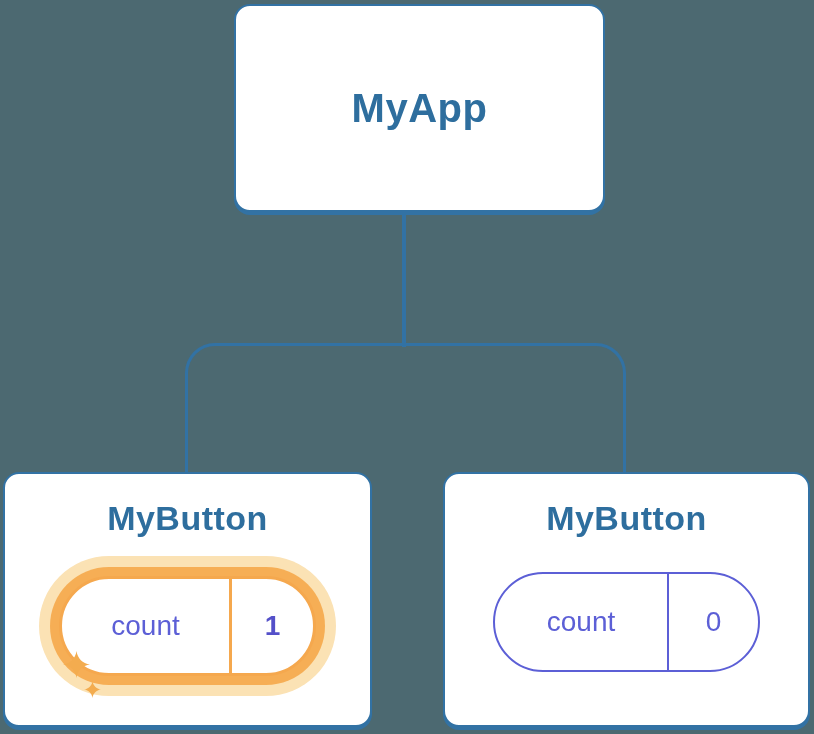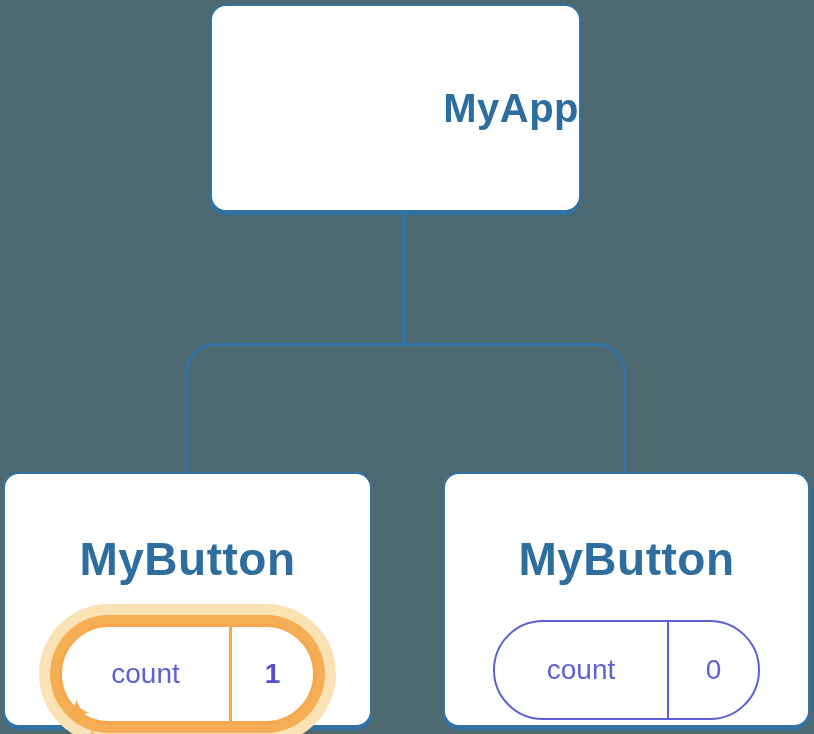--- a/index.html
+++ b/index.html
@@ -24,36 +24,36 @@
     font-family: "Liberation Sans", sans-serif;
   }
   .card {
     position: absolute;
     background: var(--card-bg);
     border: 2px solid var(--blue);
     border-radius: 16px;
     box-shadow: 0 3px 0 var(--blue);
   }
   .root-card {
-    left: 210px; top: 4px;
+    left: 234px; top: 4px;
     width: 371px; height: 208px;
-    display: flex; align-items: center; justify-content: flex-end;
+    display: flex; align-items: center; justify-content: center;
   }
   .node-label {
     color: var(--blue-text);
     font-weight: 700;
     font-size: 40px;
     letter-spacing: 0.5px;
   }
   .child-card {
     top: 472px;
     width: 369px; height: 255px;
     display: flex; flex-direction: column; align-items: center;
   }
-  .child-card .node-label { margin-top: 58px; font-size: 46px; }
+  .child-card .node-label { margin-top: 25px; font-size: 34px; }
   .child-left  { left: 3px; }
   .child-right { left: 443px; width: 367px; }
 
   
   .stem {
     position: absolute;
     left: 402px; top: 211px;
     width: 4px; height: 136px;
     background: var(--blue);
   }

